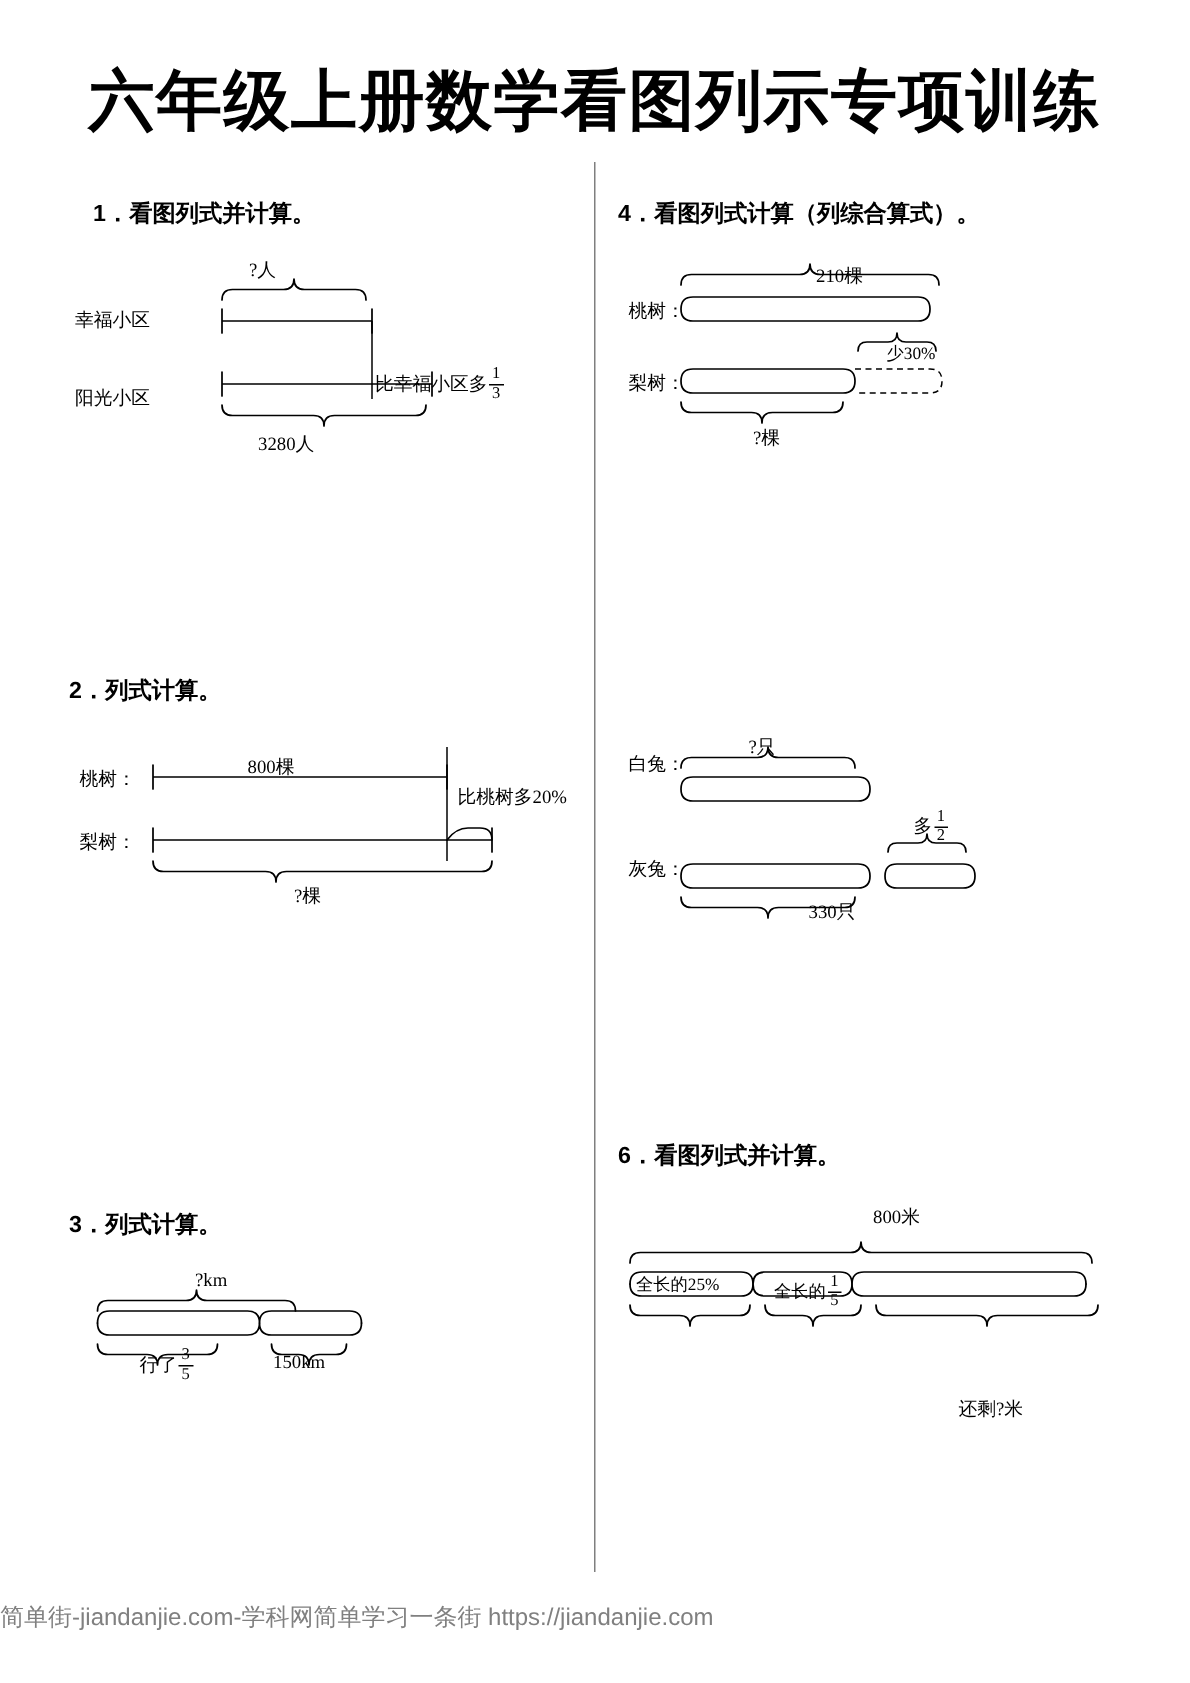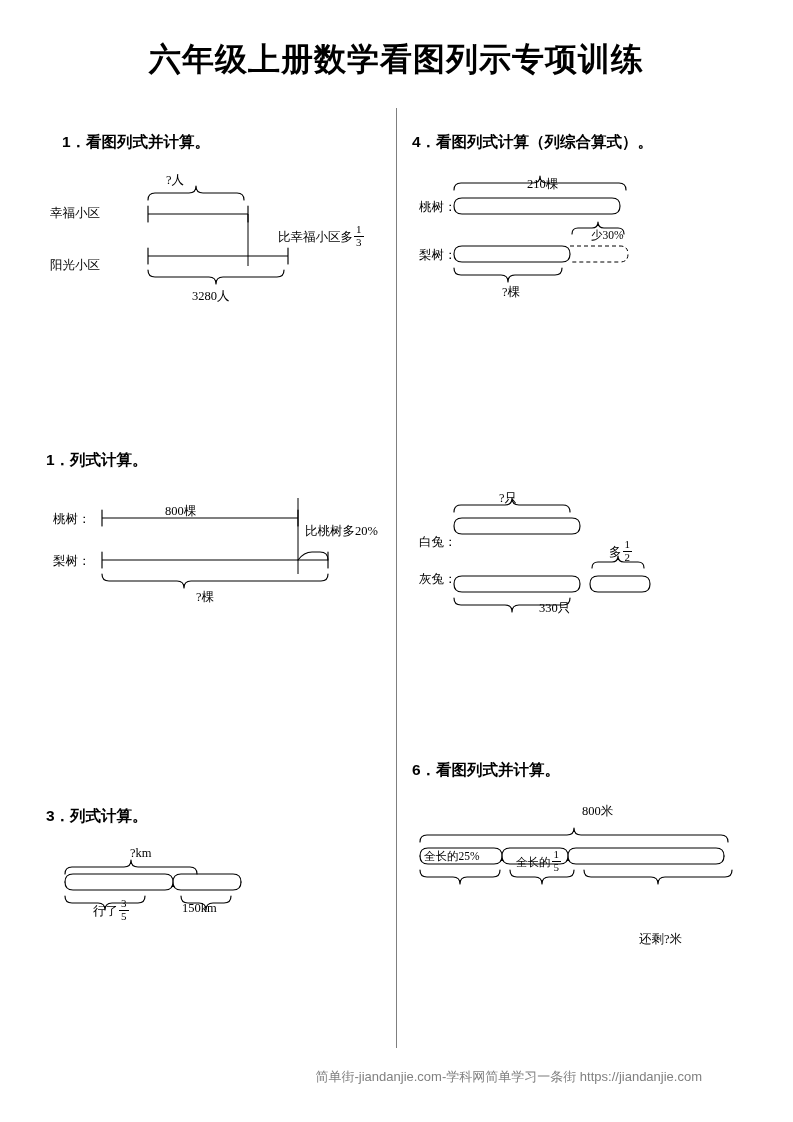--- a/index.html
+++ b/index.html
@@ -22,21 +22,21 @@
   }
   
   .title {
     position: absolute;
     top: 38px;
     left: 0;
     width: 793px;
     text-align: center;
     font-family: "Liberation Sans", "DejaVu Sans", sans-serif;
     font-weight: bold;
-    font-size: 32px;
+    font-size: 44px;
     letter-spacing: 1px;
   }
   
   .divider {
     position: absolute;
     left: 396px;
     top: 108px;
     width: 1px;
     height: 940px;
     background: #7f7f7f;
@@ -81,23 +81,23 @@
   }
   .stroke-thin { fill: none; stroke: #000; stroke-width: 1; }
   .dash { fill: none; stroke: #000; stroke-width: 1; stroke-dasharray: 4 3; }
 
   
   .footer {
     position: absolute;
     left: 0;
     top: 1068px;
     width: 702px;
-    text-align: right;
+    text-align: left;
     font-family: "Liberation Sans", "DejaVu Sans", sans-serif;
-    font-size: 13px;
+    font-size: 16px;
     color: #808080;
   }
 </style>
 </head>
 <body>
 
 <div class="page">
 
   <div class="title">六年级上册数学看图列示专项训练</div>
 
@@ -115,26 +115,26 @@
       <path class="stroke" d="M108,80 v16 M108,88 h140 M248,80 v16"></path>
 
       <path class="stroke" d="M108,102 q0,7 7,7 h54 q7,0 7,7 q0,-7 7,-7 h54 q7,0 7,-7"></path>
 
       <path class="stroke-thin" d="M208,46 v52"></path>
     </svg>
   </div>
   <div class="lbl" style="left:166px; top:172px;">?人</div>
   <div class="lbl" style="left:50px; top:205px;">幸福小区</div>
   <div class="lbl" style="left:50px; top:257px;">阳光小区</div>
-  <div class="lbl" style="left:172px; top:288px;margin-left:20px;">3280人</div>
-  <div class="lbl" style="left:250px; top:224px;padding-left:28px;">
+  <div class="lbl" style="left:172px; top:288px;">3280人</div>
+  <div class="lbl" style="left:250px; top:244px;">
     <span>比幸福小区多</span><span class="frac"><span class="num">1</span><span class="den">3</span></span>
   </div>
 
-  <div class="q-head" style="left:46px; top:450px;">1．列式计算。</div>
+  <div class="q-head" style="left:46px; top:450px;">2．列式计算。</div>
 
   <div class="dgm" style="left:40px; top:490px;">
     <svg width="340" height="130" viewBox="0 0 340 130">
 
       <path class="stroke" d="M62,20 v16 M62,28 h196 M258,20 v16"></path>
 
       <path class="stroke" d="M62,62 v16 M62,70 h226 M288,62 v16"></path>
 
       <path class="stroke" d="M258,70 q6,-8 14,-8 h8 q8,0 8,8"></path>
 
@@ -180,21 +180,21 @@
 
       <path class="stroke" d="M42,82 q0,-8 8,-8 h100 q8,0 8,8 q0,8 -8,8 h-100 q-8,0 -8,-8"></path>
 
       <path class="dash" d="M158,74 h50 q8,0 8,8 q0,8 -8,8 h-50"></path>
 
       <path class="stroke" d="M160,62 q0,-6 6,-6 h14 q6,0 6,-6 q0,6 6,6 h14 q6,0 6,6"></path>
 
       <path class="stroke" d="M42,96 q0,7 7,7 h40 q7,0 7,7 q0,-7 7,-7 h40 q7,0 7,-7"></path>
     </svg>
   </div>
-  <div class="lbl" style="left:527px; top:176px;text-align:right;">210棵</div>
+  <div class="lbl" style="left:544px; top:176px;text-align:right;">210棵</div>
   <div class="lbl" style="left:419px; top:199px;">桃树：</div>
   <div class="lbl" style="left:419px; top:247px;">梨树：</div>
   <div class="lbl" style="left:502px; top:284px;">?棵</div>
   <div class="lbl sm" style="left:591px; top:228px;">少30%</div>
 
 
   <div class="dgm" style="left:412px; top:486px;">
     <svg width="330" height="150" viewBox="0 0 330 150">
 
       <path class="stroke" d="M42,26 q0,-7 7,-7 h44 q7,0 7,-7 q0,7 7,7 h44 q7,0 7,7"></path>
@@ -203,21 +203,21 @@
 
       <path class="stroke" d="M42,98 q0,-8 8,-8 h110 q8,0 8,8 q0,8 -8,8 h-110 q-8,0 -8,-8"></path>
       <path class="stroke" d="M178,98 q0,-8 8,-8 h44 q8,0 8,8 q0,8 -8,8 h-44 q-8,0 -8,-8"></path>
 
       <path class="stroke" d="M180,82 q0,-6 6,-6 h14 q6,0 6,-6 q0,6 6,6 h14 q6,0 6,6"></path>
 
       <path class="stroke" d="M42,112 q0,7 7,7 h44 q7,0 7,7 q0,-7 7,-7 h44 q7,0 7,-7"></path>
     </svg>
   </div>
   <div class="lbl" style="left:499px; top:490px;">?只</div>
-  <div class="lbl" style="left:419px; top:534px;">白兔：</div>
+  <div class="lbl" style="left:419px; top:501px;">白兔：</div>
   <div class="lbl" style="left:419px; top:571px;">灰兔：</div>
   <div class="lbl" style="left:539px; top:600px;">330只</div>
   <div class="lbl" style="left:609px; top:539px;">
     <span>多</span><span class="frac"><span class="num">1</span><span class="den">2</span></span>
   </div>
 
   <div class="q-head" style="left:412px; top:760px;">6．看图列式并计算。</div>
 
   <div class="dgm" style="left:412px; top:810px;">
     <svg width="350" height="130" viewBox="0 0 350 130">

